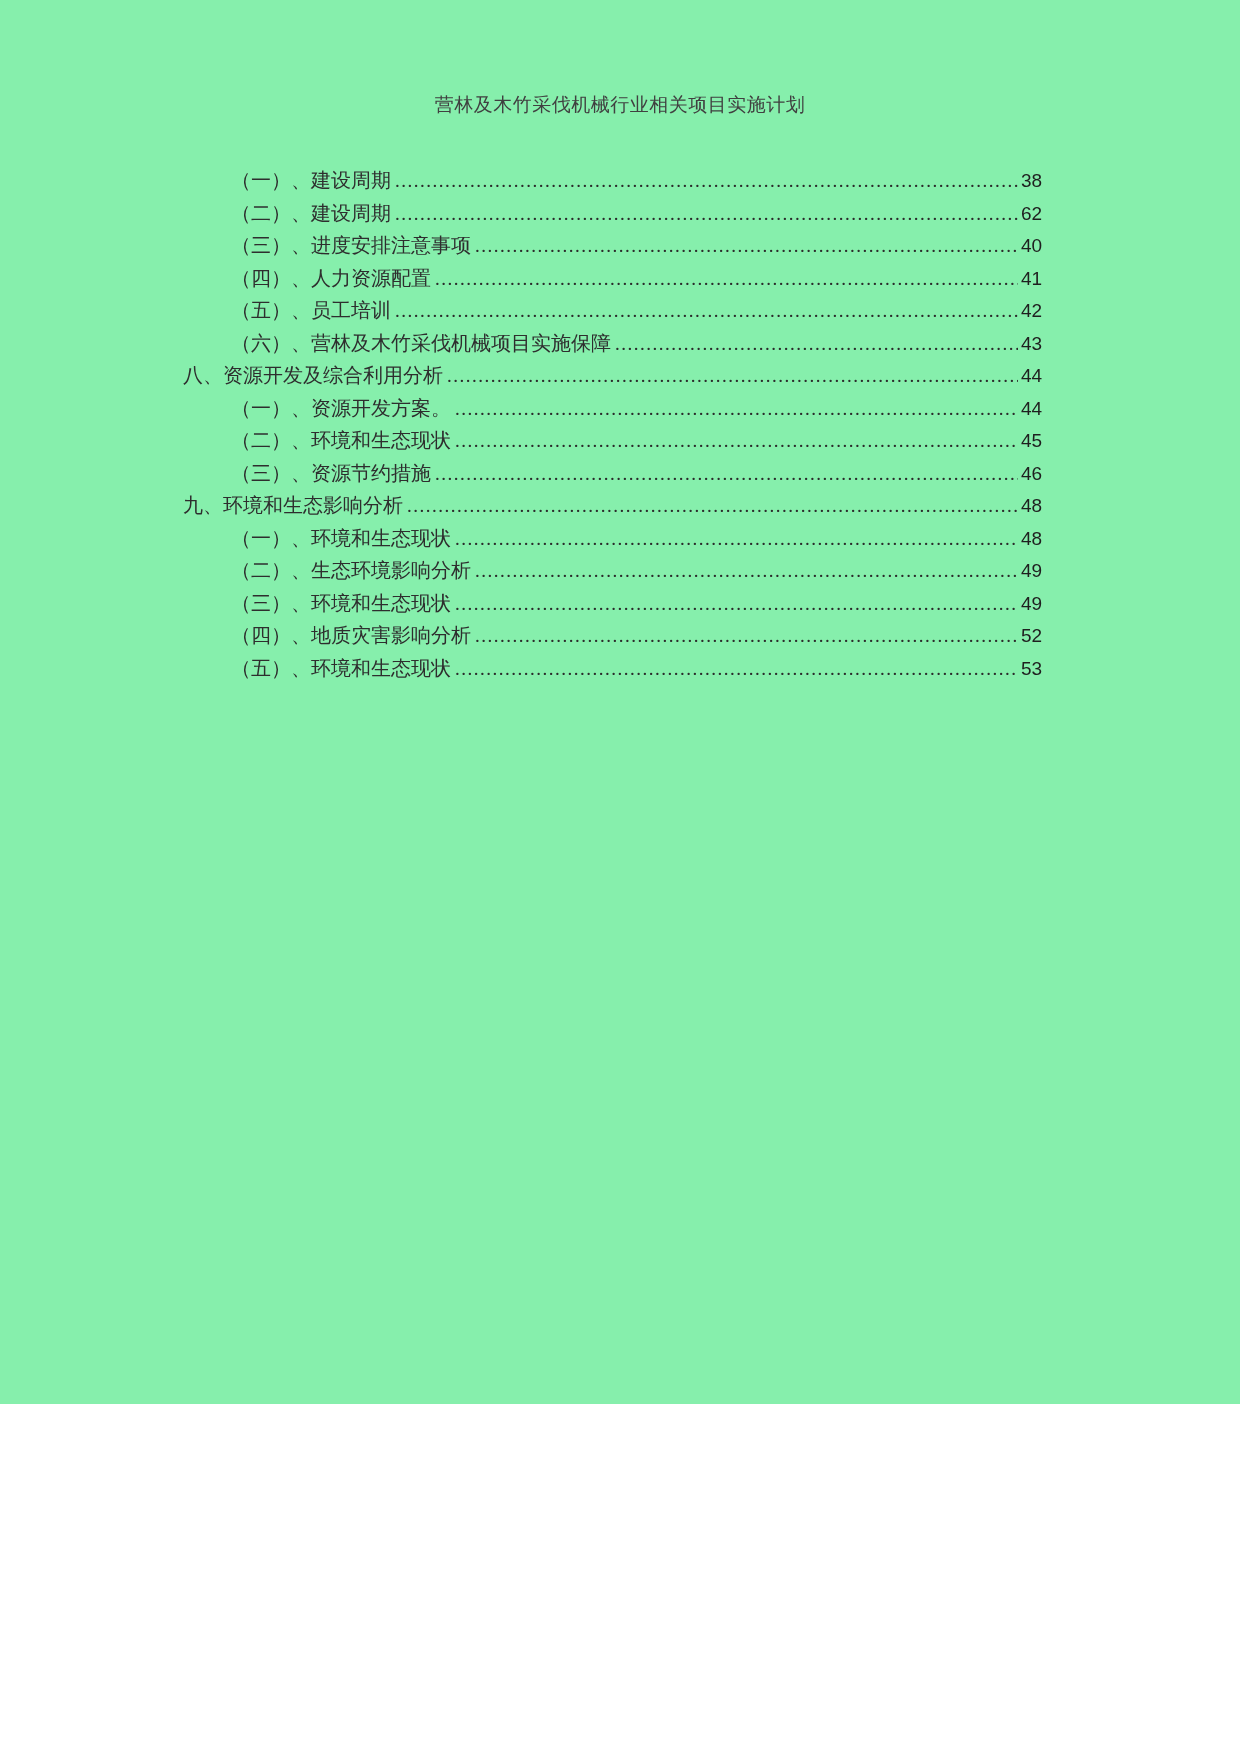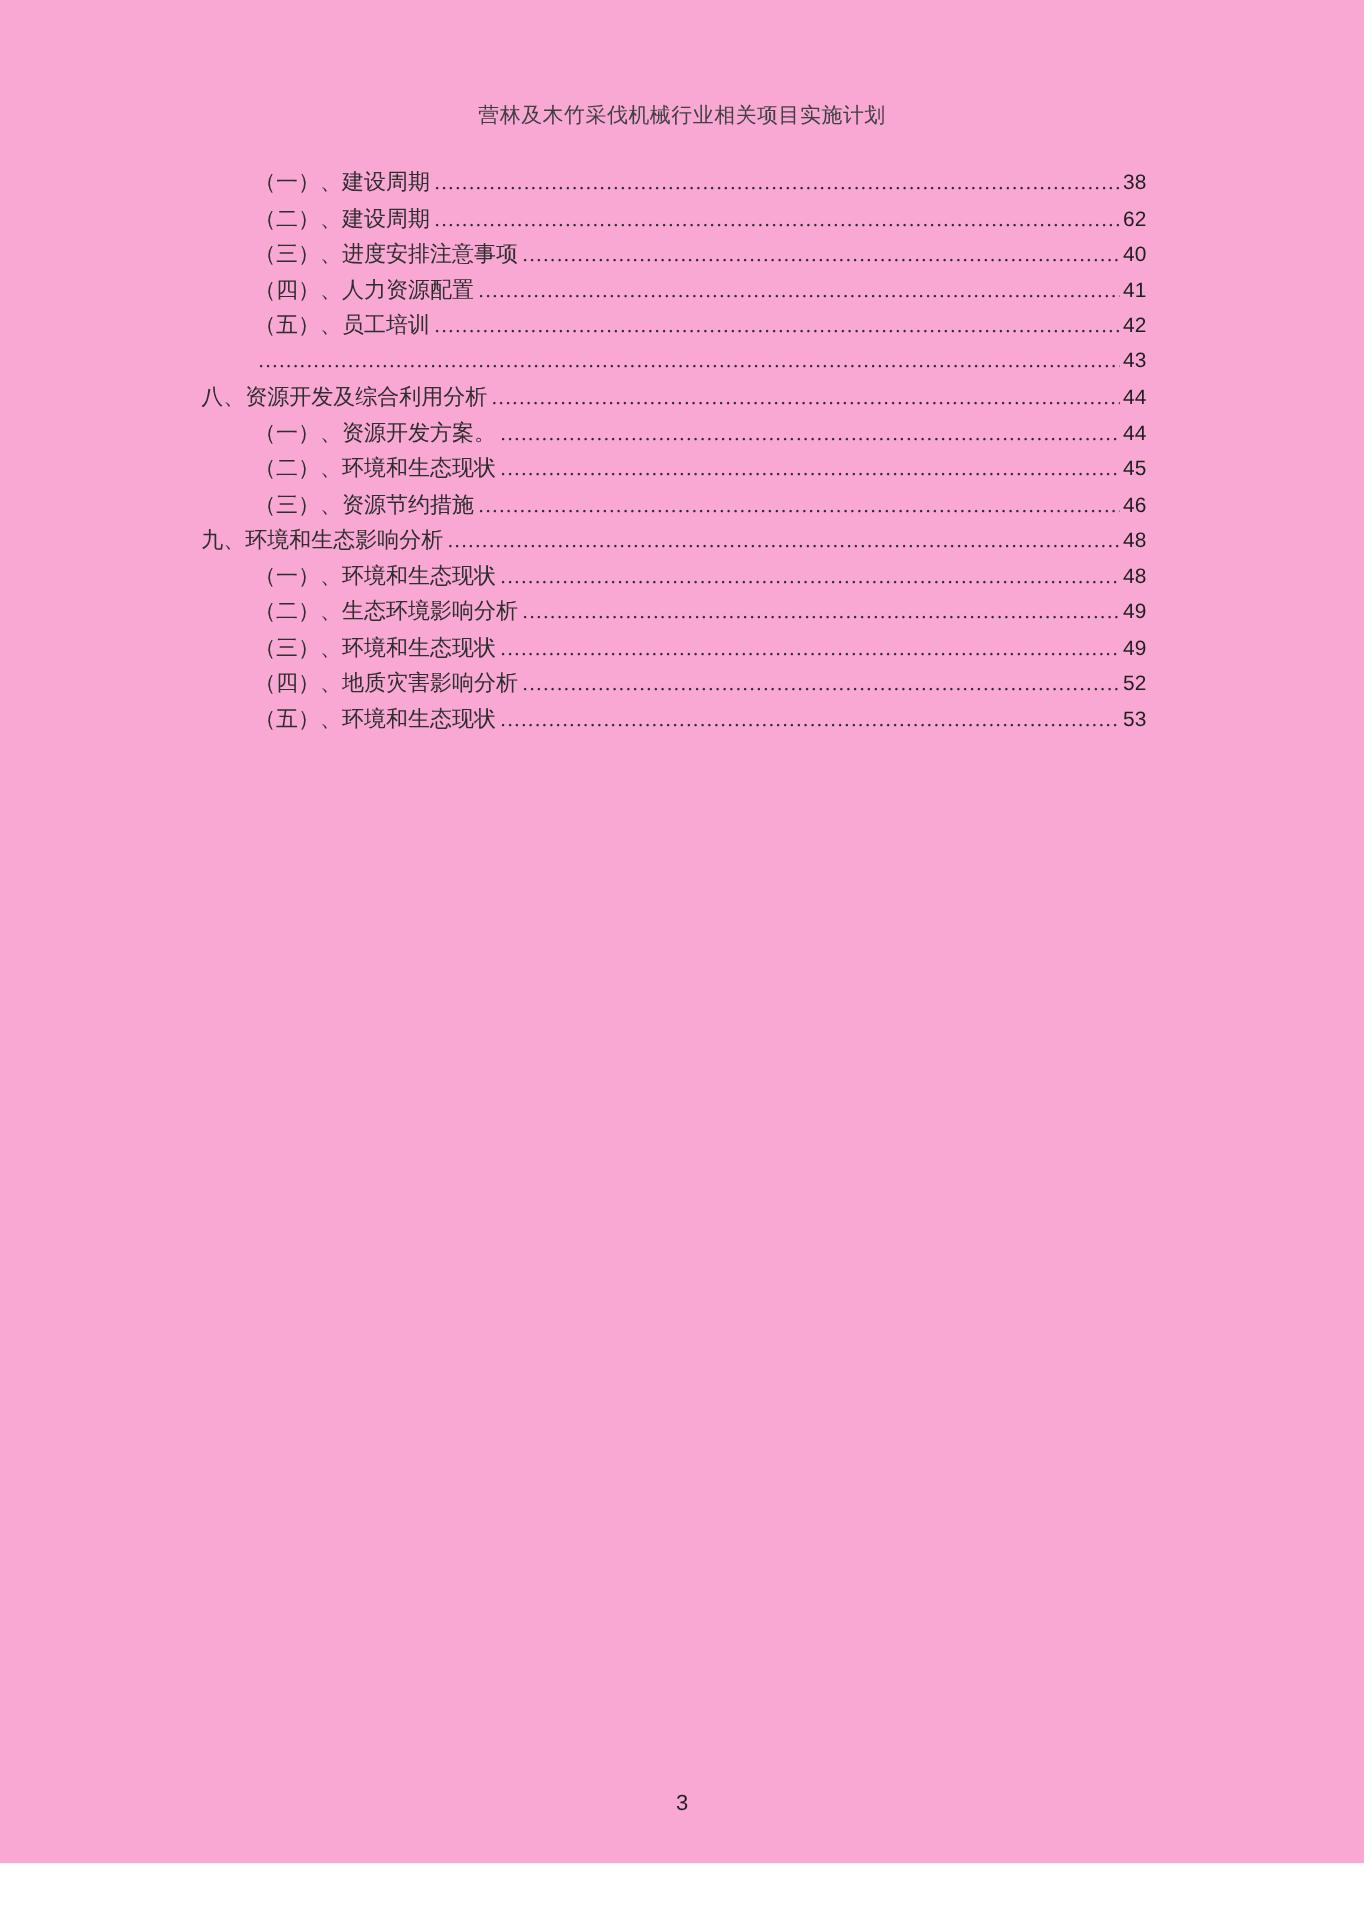--- a/index.html
+++ b/index.html
@@ -3,39 +3,39 @@
 <meta charset="utf-8">
 <style>
   html, body {
     margin: 0;
     padding: 0;
     background: #ffffff;
   }
   .page {
     position: relative;
     width: 1240px;
-    height: 1694px;
-    background: #f9a8d4;
+    height: 1404px;
+    background: #86efac;
     overflow: hidden;
     font-family: "Liberation Serif", "DejaVu Serif", serif;
   }
   .doc-header {
     position: absolute;
     top: 92px;
     left: 0;
     width: 100%;
     text-align: center;
     font-size: 19px;
     color: #404040;
     letter-spacing: 0.5px;
     white-space: nowrap;
   }
   .toc {
     position: absolute;
-    top: 150px;
+    top: 164px;
     left: 183px;
     width: 870px;
   }
   .toc-entry {
     display: flex;
     align-items: baseline;
     height: 32.5px;
     line-height: 32.5px;
     font-size: 20px;
     color: #2e2e2e;
@@ -109,20 +109,21 @@
       <span class="pgnum">41</span>
     </div>
 
     <div class="toc-entry lvl2">
       <span class="toc-label">（五）、员工培训</span>
       <span class="dots">............................................................................................................................................................................................................................................................................................................</span>
       <span class="pgnum">42</span>
     </div>
 
     <div class="toc-entry lvl2">
+      <span class="toc-label">（六）、营林及木竹采伐机械项目实施保障</span>
       <span class="dots">............................................................................................................................................................................................................................................................................................................</span>
       <span class="pgnum">43</span>
     </div>
 
     <div class="toc-entry lvl1">
       <span class="toc-label">八、资源开发及综合利用分析</span>
       <span class="dots">............................................................................................................................................................................................................................................................................................................</span>
       <span class="pgnum">44</span>
     </div>
 

